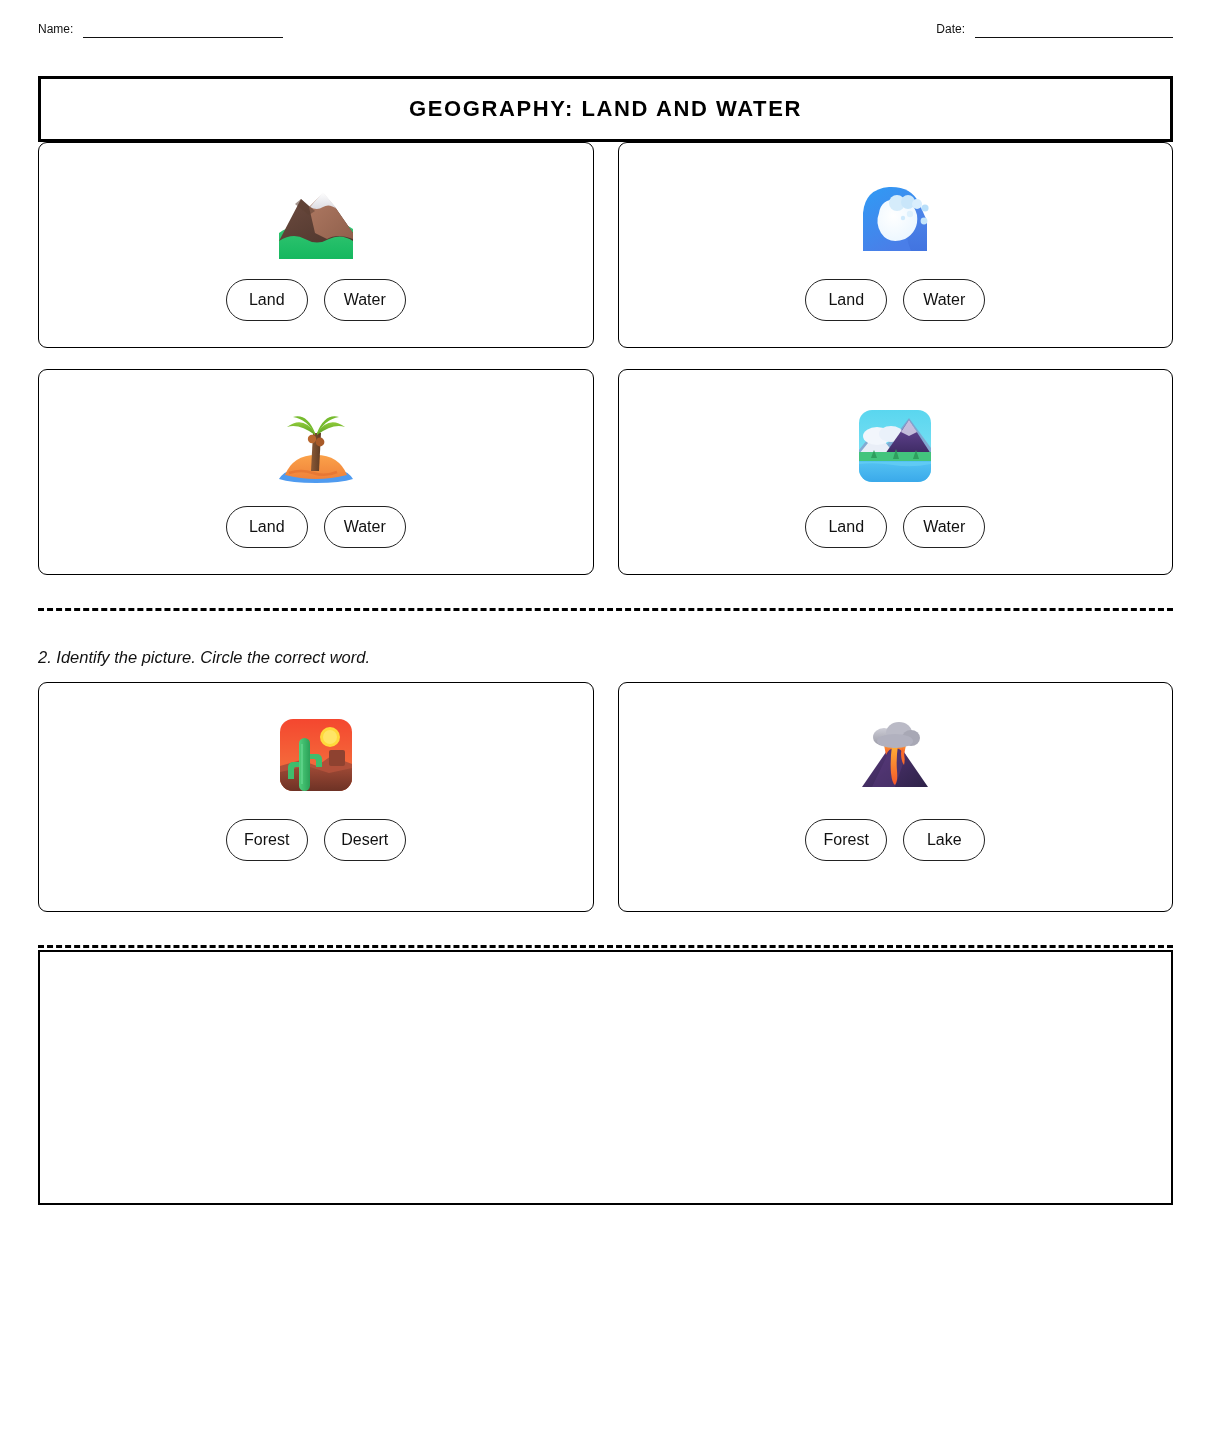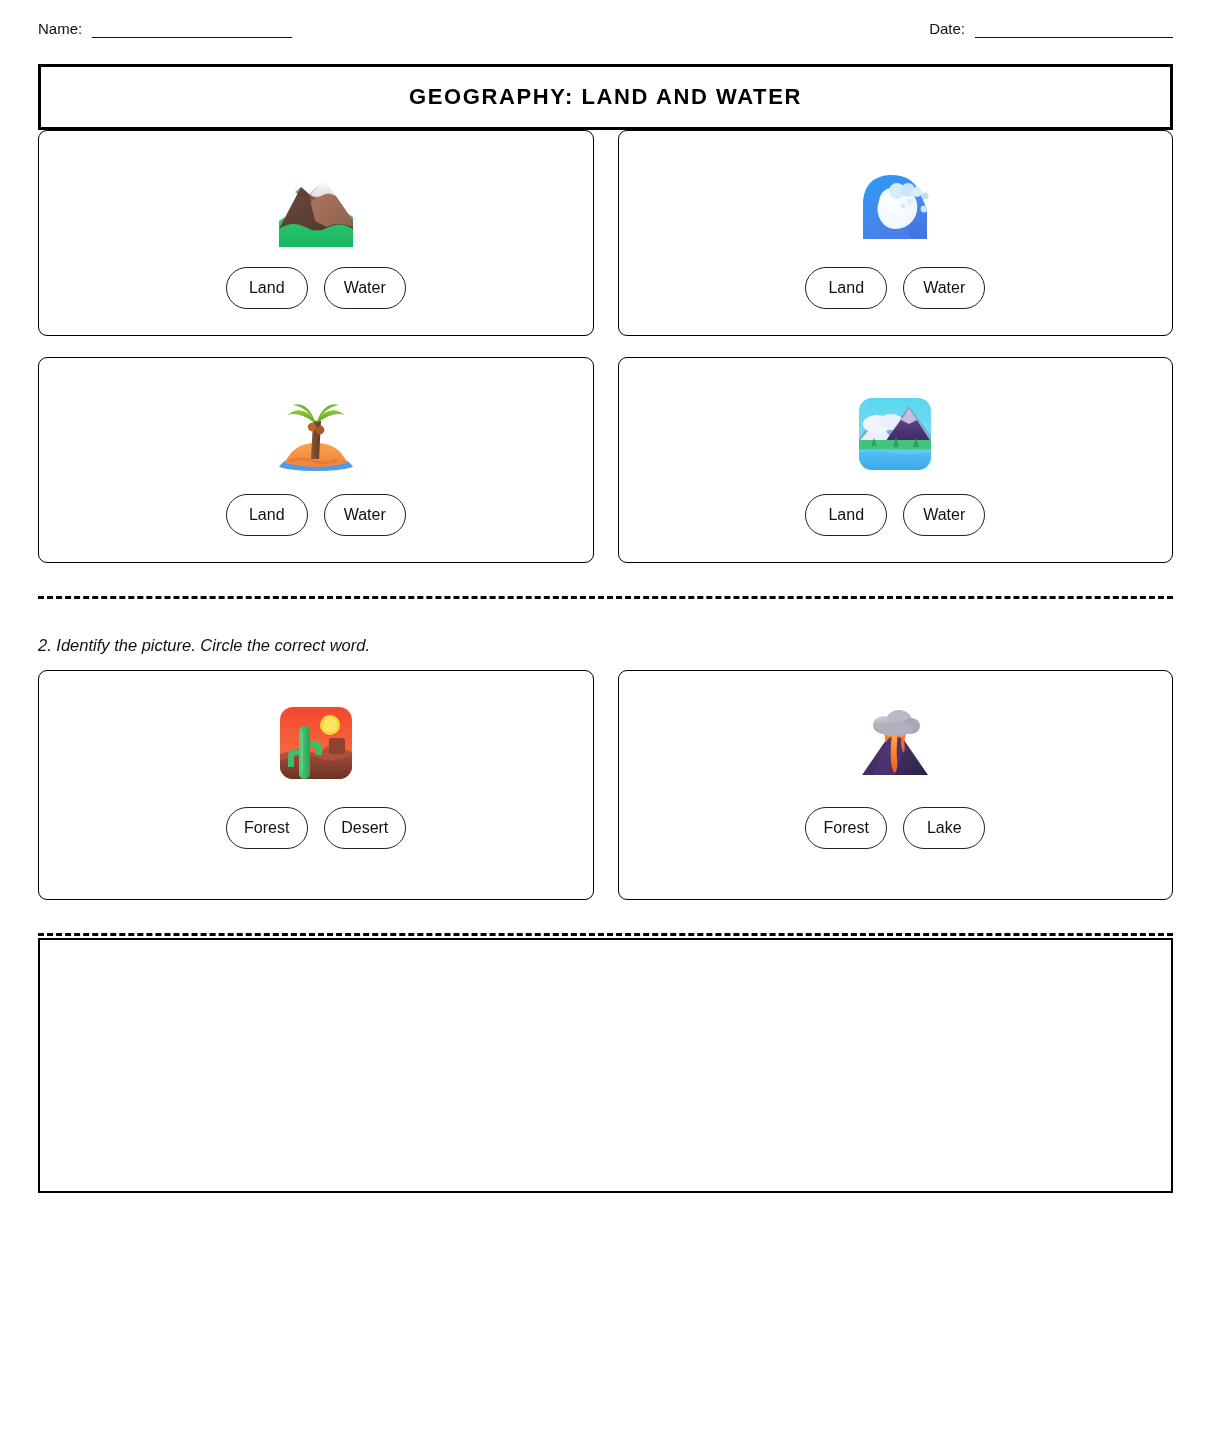--- a/index.html
+++ b/index.html
@@ -28,35 +28,35 @@
     align-items: flex-end;
     padding-top: 38px;
     height: 30px;
   }
   .meta-field {
     display: flex;
     align-items: flex-end;
     gap: 10px;
   }
   .meta-label {
-    font-size: 15px;
+    font-size: 12px;
     line-height: 18px;
     color: #111;
     white-space: nowrap;
   }
   .meta-line {
     width: 200px;
     border-bottom: 1.4px solid #111;
     height: 16px;
   }
   .meta-field.date .meta-line { width: 198px; }
 
   
   .title-box {
-    margin-top: 26px;
+    margin-top: 38px;
     height: 66px;
     border: 3.5px solid #000;
     display: flex;
     align-items: center;
     justify-content: center;
   }
   .title-text {
     font-size: 22px;
     font-weight: 700;
     letter-spacing: 1.6px;

